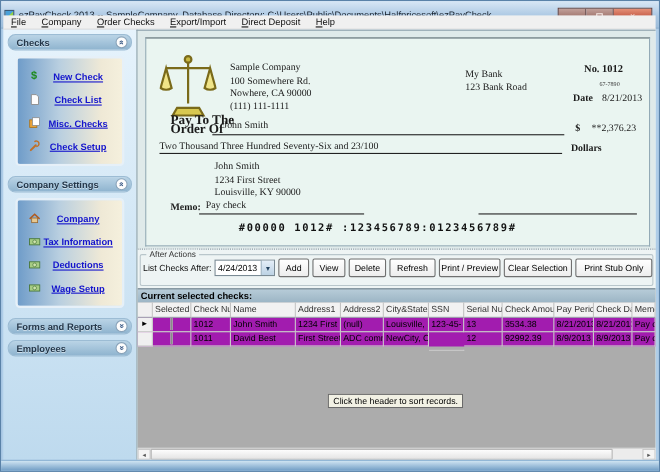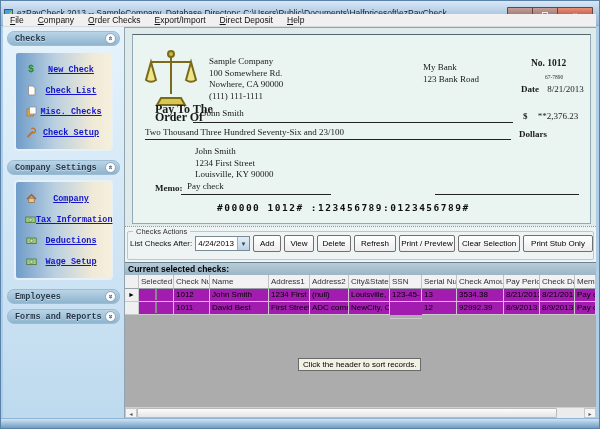--- a/index.html
+++ b/index.html
@@ -25,21 +25,21 @@
   .menu-item { padding:0 7px; height:13px; line-height:13px; }
   .menu-item::first-letter { text-decoration:underline; }
 
   
   .body { position:absolute; top:26px; left:2px; right:3px; bottom:10px;
     background:linear-gradient(#e6f3fc,#bedaee); }
   .frame-bottom { position:absolute; bottom:0; left:0; right:0; height:10px;
     background:linear-gradient(#cfe4f2,#6f9cc4); border-top:1px solid #8fb4d4; }
 
   
-  .sidebar { position:absolute; left:4px; top:4px; width:113px; bottom:0;font-family:Liberation Mono, monospace; }
+  .sidebar { position:absolute; left:4px; top:4px; width:113px; bottom:0; }
   .sec-header { height:15px; border-radius:7px; margin-bottom:5px;
     background:linear-gradient(#bad4e6,#8fb4cf); border:1px solid #9cbcd4;
     display:flex; align-items:center; font-size:8.5px; font-weight:bold; color:#24374a;
     padding:0 3px 0 7px; text-shadow:0 1px 0 rgba(255,255,255,.5); }
   .sec-title { flex:1; white-space:nowrap; overflow:hidden; }
   .sec-toggle { width:11px; height:11px; border-radius:50%; background:#fdfdfd; border:1px solid #8aa4ba;
     color:#3a5a86; font-size:8px; line-height:9px; text-align:center; display:inline-block; }
   .sec-toggle.up { transform:rotate(90deg); }
   .sec-toggle.down { transform:rotate(-90deg); }
   .sec-panel { margin:0 7px 9px 7px; border-radius:4px; border:2px solid #e6f0f8;
@@ -210,25 +210,25 @@
             <span class="side-icon">
               <svg width="11" height="11">
                 <rect x="0.8" y="3" width="9.4" height="5.6" fill="#a6cc84" stroke="#46763a" stroke-width="0.8"></rect>
                 <circle cx="5.5" cy="5.8" r="1.7" fill="#cde2ab" stroke="#46763a" stroke-width="0.6"></circle>
               </svg>
             </span>
             <span class="side-label">Wage Setup</span>
           </div>
         </div>
         <div class="sec-header">
+          <span class="sec-title">Forms and Reports</span>
+          <span class="sec-toggle down">«</span>
+        </div>
+        <div class="sec-header">
           <span class="sec-title">Employees</span>
-          <span class="sec-toggle down">«</span>
-        </div>
-        <div class="sec-header">
-          <span class="sec-title">Forms and Reports</span>
           <span class="sec-toggle down">«</span>
         </div>
       </div>
 
     <div class="main">
 
       <div class="check-wrap">
         <div class="check">
           <svg class="abs" style="left:12px;top:15px" width="52" height="58" viewBox="0 0 52 58">
             <g stroke="#7a6a1a" stroke-width="2" fill="#e8d86a">
@@ -280,21 +280,21 @@
           <div class="abs u-line" style="left:48px;top:146px;width:150px;height:14px">
             <span style="margin-left:6px">Pay check</span>
           </div>
           <div class="abs u-line" style="left:302px;top:146px;width:144px;height:14px"></div>
           <div class="abs micr" style="left:84px;top:167px">#00000 1012# :123456789:0123456789#</div>
         </div>
       </div>
 
       <div class="actions">
         <div class="groupbox">
-          <span class="group-legend">Checks Actions</span>
+          <span class="group-legend">After Actions</span>
         </div>
         <div class="actions-row">
           <span class="la-label">List Checks After:</span>
           <span class="combo">
             <span class="combo-value">4/24/2013</span>
             <span class="combo-arrow">▾</span>
           </span>
           <span id="action-buttons" style="display:flex;gap:3px;flex:1">
               <button class="act-btn" style="width: 28px;">Add</button>
               <button class="act-btn" style="width: 30px;">View</button>

